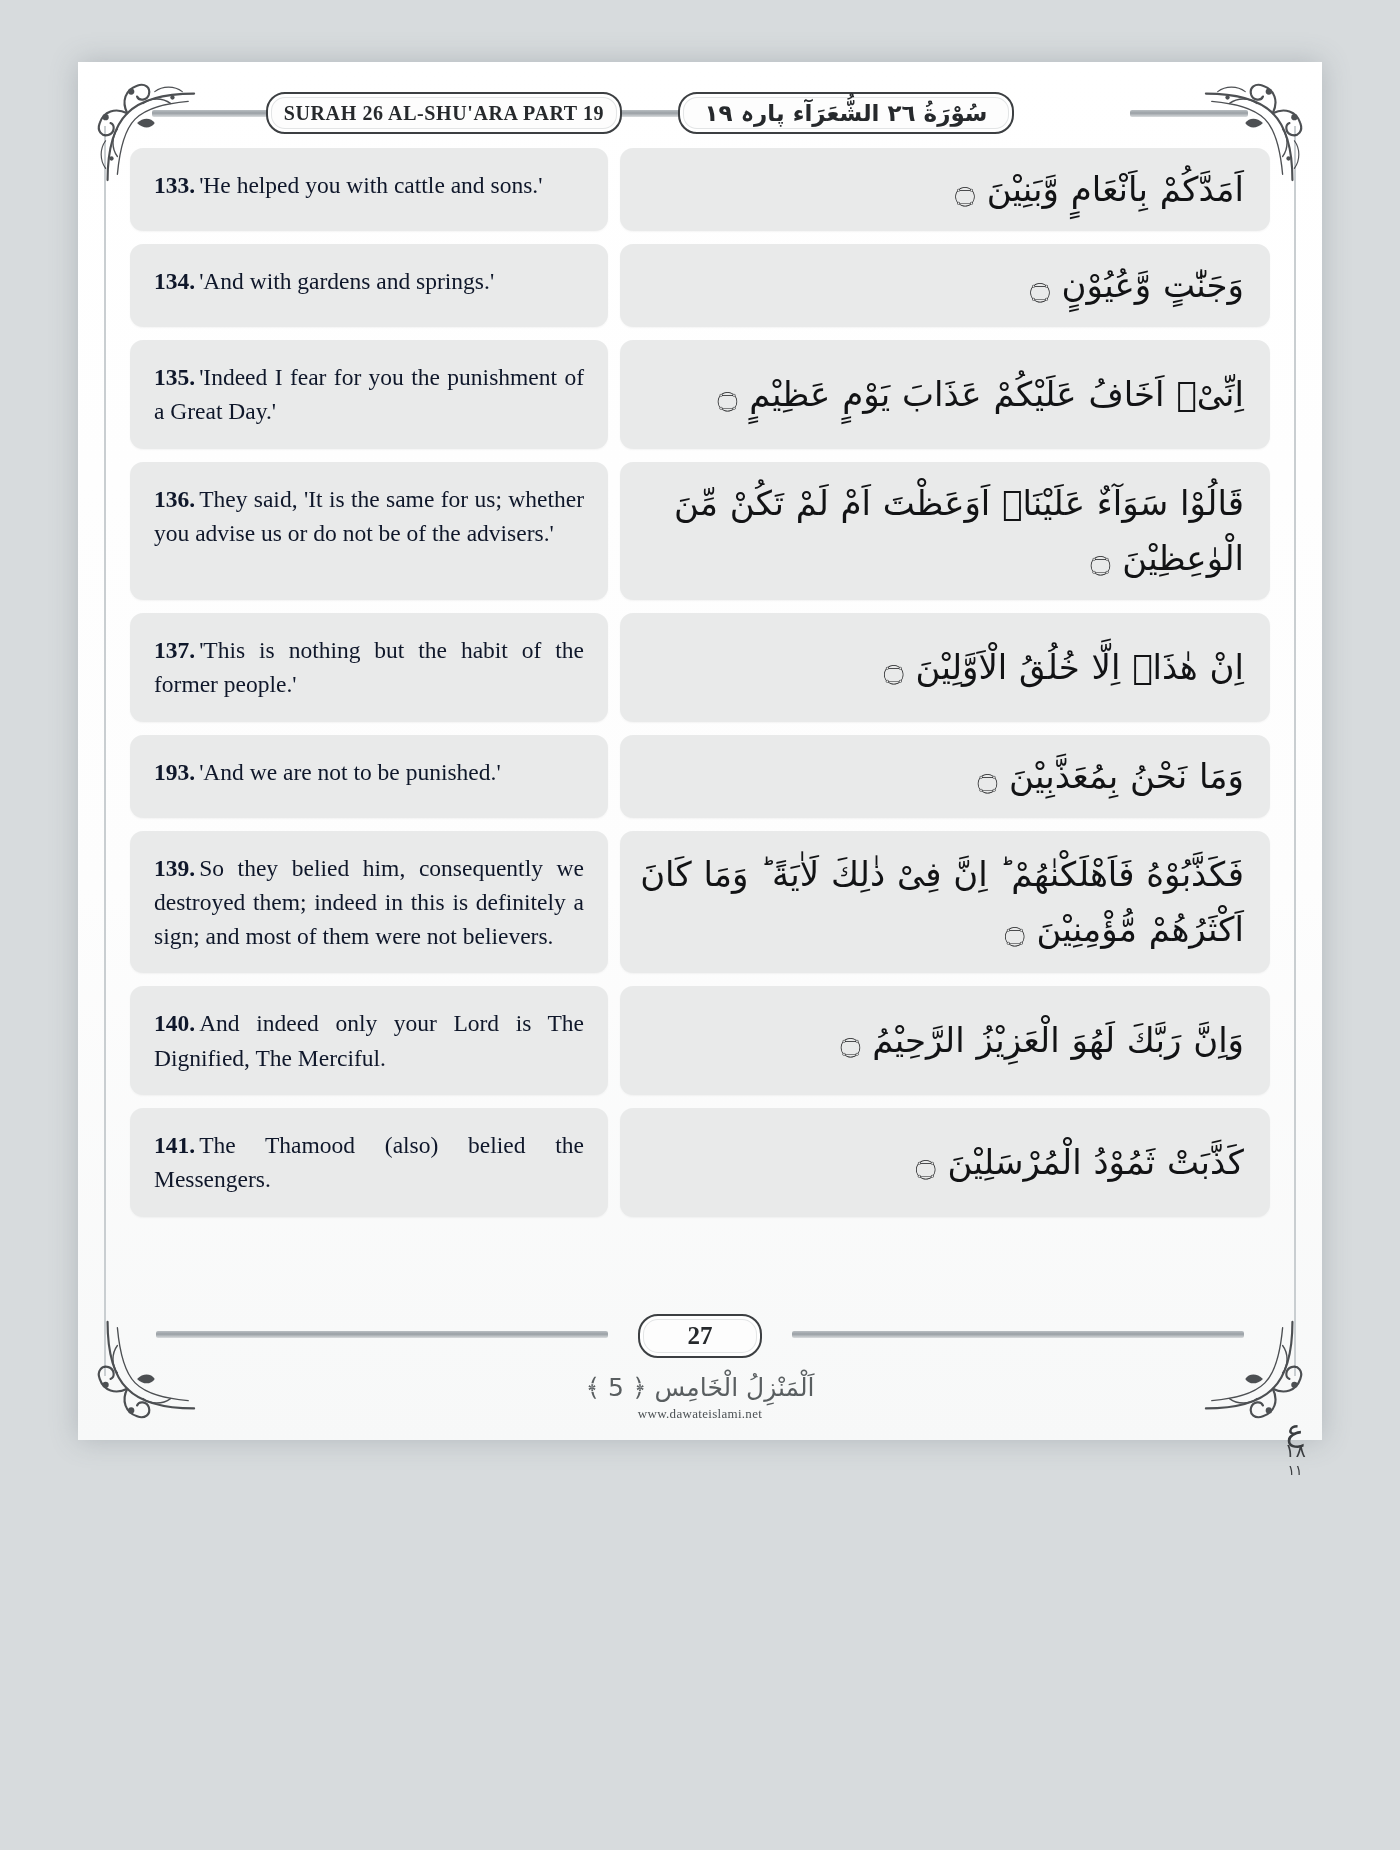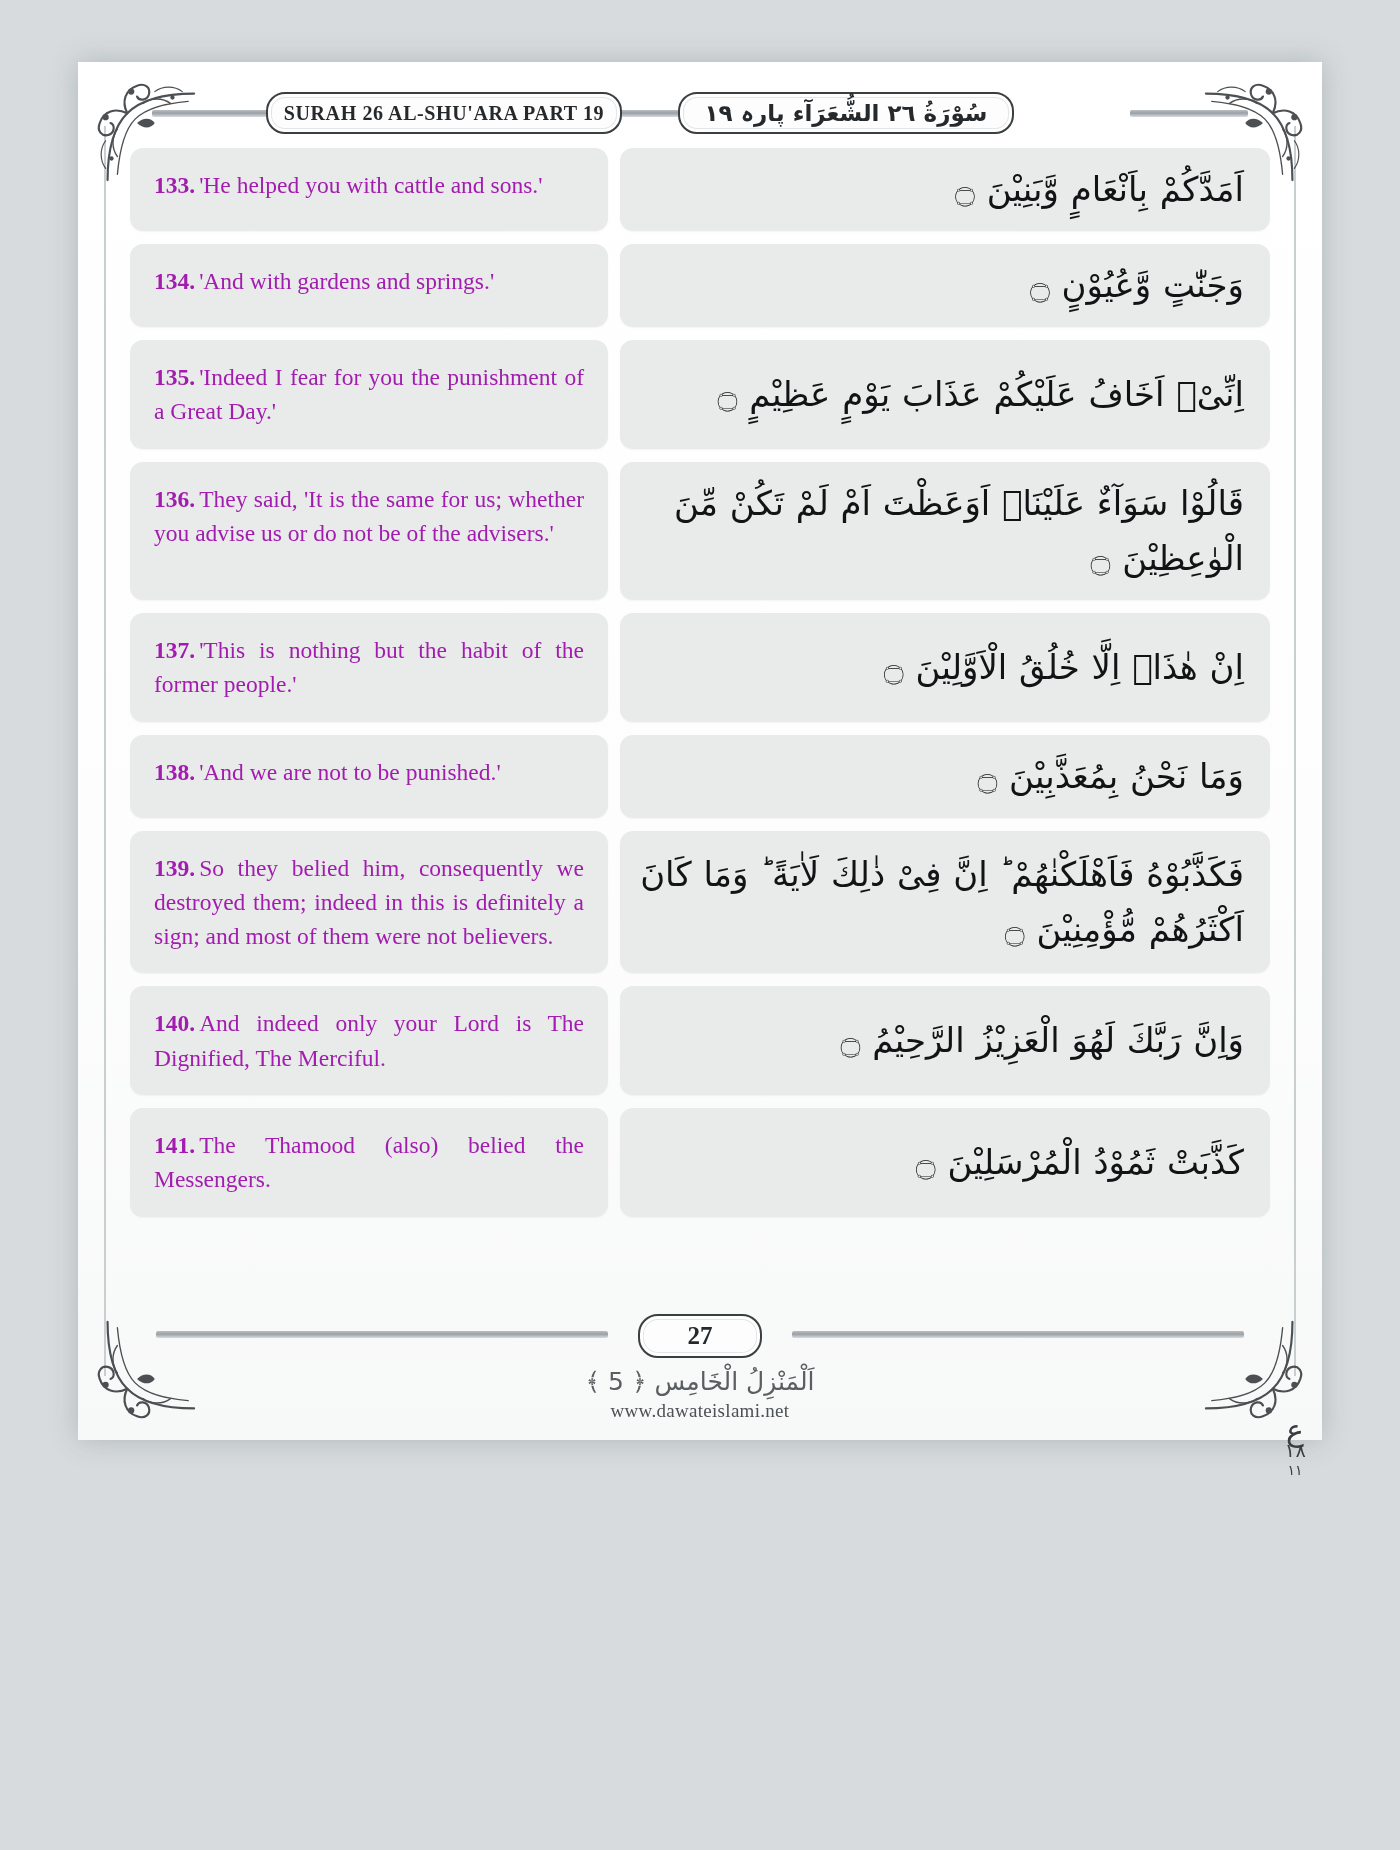--- a/index.html
+++ b/index.html
@@ -136,21 +136,21 @@
     box-sizing: border-box;
     display: flex;
     align-items: center;
     justify-content: flex-end;
   }
 
   .en-text {
     font-family: "Liberation Serif", serif;
     font-size: 23.5px;
     line-height: 1.46;
-    color: #a21caf;
+    color: #0f172a;
     text-align: justify;
     text-align-last: left;
     hyphens: none;
   }
   .en-text .vnum {
     font-weight: 700;
     margin-right: 4px;
   }
   .ar-text {
     font-family: "DejaVu Sans", sans-serif;
@@ -222,21 +222,21 @@
   .manzil {
     font-family: "DejaVu Sans", sans-serif;
     font-size: 25px;
     color: #4c5154;
     direction: rtl;
     margin-bottom: 4px;
     opacity: .92;
   }
   .site {
     font-family: "Liberation Serif", serif;
-    font-size: 19px;
+    font-size: 13px;
     color: #4c5154;
     letter-spacing: .3px;
   }
 </style>
 </head>
 <body>
 
 <div class="page-sheet">
   <div class="page-inner">
 
@@ -376,21 +376,21 @@
         <div class="cell en">
           <div class="en-text"><span class="vnum">137.</span><span>'This is nothing but the habit of the former people.'</span></div>
         </div>
         <div class="cell ar">
           <div class="ar-text">اِنْ هٰذَاۤ اِلَّا خُلُقُ الْاَوَّلِیْنَ ۝</div>
         </div>
       </div>
 
       <div class="verse-row">
         <div class="cell en">
-          <div class="en-text"><span class="vnum">138.</span><span>'And we are not to be punished.'</span></div>
+          <div class="en-text"><span class="vnum">193.</span><span>'And we are not to be punished.'</span></div>
         </div>
         <div class="cell ar">
           <div class="ar-text">وَمَا نَحْنُ بِمُعَذَّبِیْنَ ۝</div>
         </div>
       </div>
 
       <div class="verse-row">
         <div class="cell en">
           <div class="en-text"><span class="vnum">139.</span><span>So they belied him, consequently we destroyed them; indeed in this is definitely a sign; and most of them were not believers.</span></div>
         </div>

